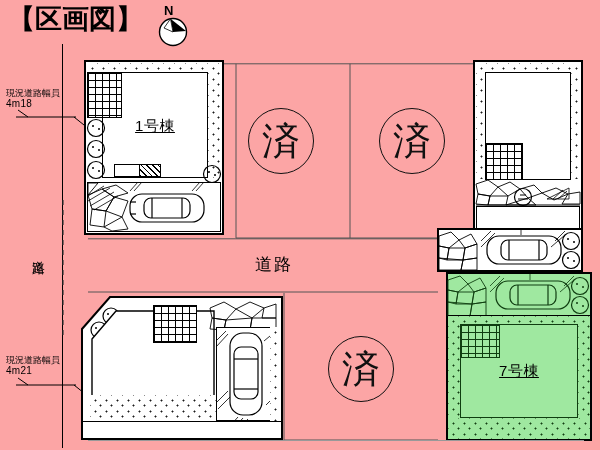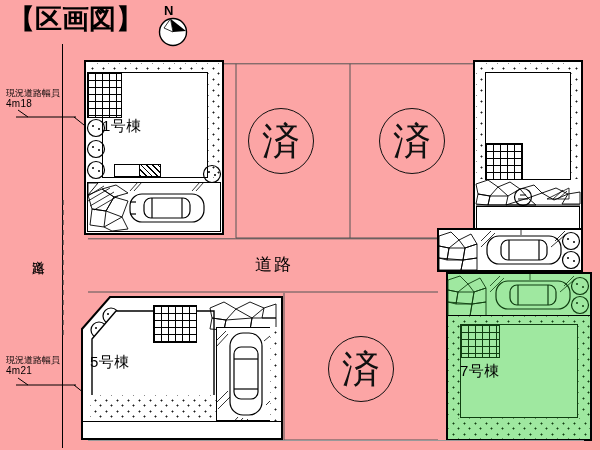--- a/index.html
+++ b/index.html
@@ -30,21 +30,21 @@
   .lbl { position: absolute; color: #000; line-height: 1.15; white-space: nowrap; }
   .rd-w-label { font-size: 9px; text-align: left; }
   .rd-w-label .num { font-size: 10px; display: block; letter-spacing: .3px; }
   .road-v {
     writing-mode: vertical-rl; text-orientation: upright;
     font-size: 13px; letter-spacing: 2px;
   }
   .road-h { font-size: 17px; letter-spacing: 2px; }
   .bldg-name {
     font-size: 15px; letter-spacing: .5px; color: #000;
-    white-space: nowrap; text-align: left;
+    white-space: nowrap; text-align: center; text-decoration: underline;
   }
 
   
   .stamp {
     position: absolute; border: 1.4px solid #111; border-radius: 50%;
     display: flex; align-items: center; justify-content: center;
     font-size: 38px; font-weight: 400; color: #111;
     background: transparent;
   }
 
@@ -399,21 +399,20 @@
         <line x1="10" y1="23" x2="28" y2="4"></line>
       </g>
     </svg>
 
     <div class="box speckle" style="left:10px; top:102px; width:126px; height:26px;"></div>
 
     <div class="box speckle" style="left:190px; top:34px; width:8px; height:94px;"></div>
 
     <div class="box frame" style="left:2px; top:128px; width:200px; height:18px; border-width:1.4px;"></div>
 
-    <div class="lbl bldg-name" style="left:10px; top:60px; width:126px;">5号棟</div>
   </div>
 
   <div class="stamp" style="left:328px; top:336px; width:66px; height:66px;">済</div>
 
   <div class="box" style="left:446px; top:272px; width:174px; height:169px;">
     <div class="box green" style="left:0; top:0; width:146px; height:169px; border:2px solid #000;"></div>
 
     <div class="box" style="left:2px; top:2px; width:142px; height:42px;">
 
       <svg class="box" style="left:0; top:0;" width="38" height="42">

